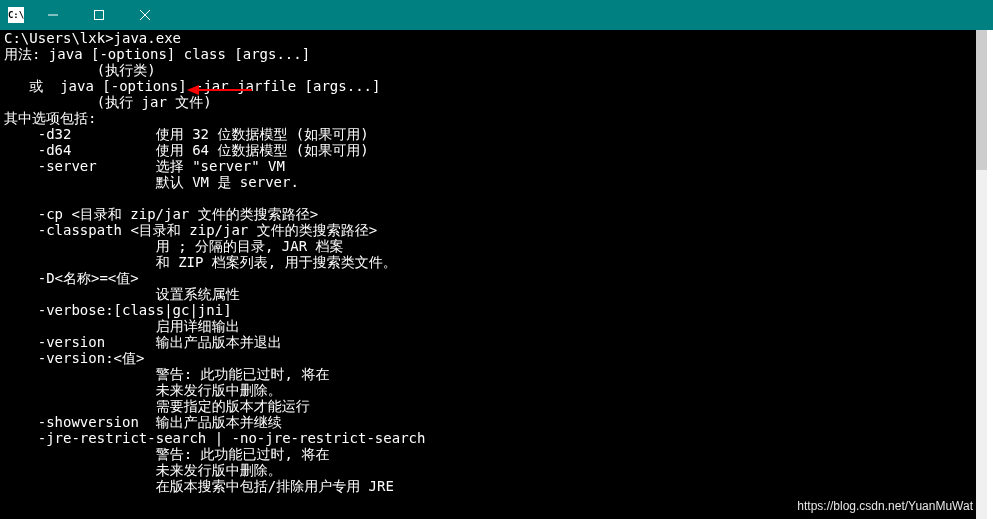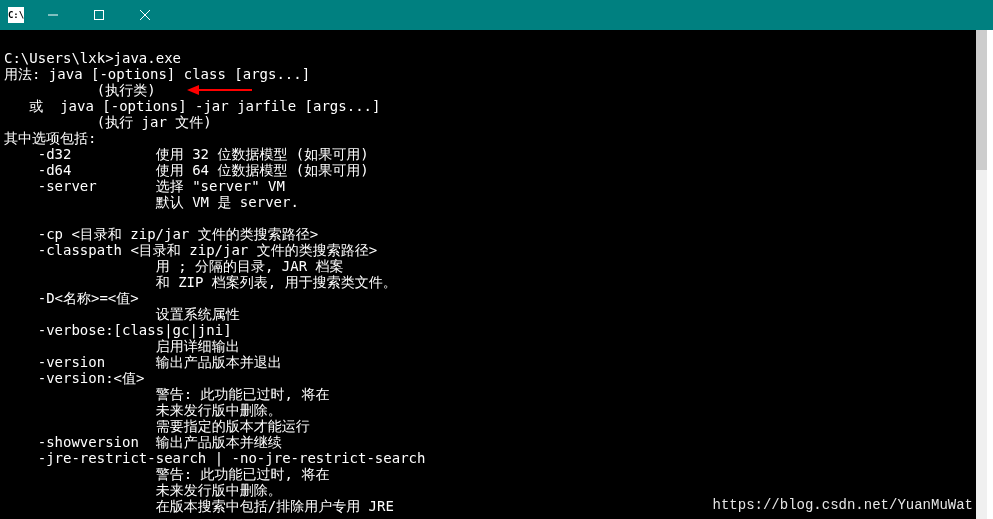--- a/index.html
+++ b/index.html
@@ -50,21 +50,21 @@
       background: #000000;
       position: relative;
     }
     .terminal {
       flex: 1;
       background: #000000;
       color: #ffffff;
       font-family: "NSimSun", "SimSun", "Consolas", monospace;
       font-size: 14px;
       line-height: 16px;
-      padding: 20px 4px;
+      padding: 0 4px;
       white-space: pre;
       overflow: hidden;
       position: relative;
     }
     .scrollbar {
       width: 17px;
       background: #f0f0f0;
       position: relative;
     }
     .scroll-thumb {
@@ -81,22 +81,22 @@
       left: 187px;
       width: 65px;
       height: 14px;
       pointer-events: none;
     }
     .watermark {
       position: absolute;
       bottom: 6px;
       right: 20px;
       color: #e6e6e6;
-      font-size: 14px;
-      font-family: Liberation Mono, monospace;
+      font-size: 12px;
+      font-family: Liberation Sans, sans-serif;
       text-shadow: 0 0 2px rgba(0,0,0,0.6);
     }
     .right-strip {
       position: absolute;
       right: 0;
       top: 30px;
       bottom: 0;
       width: 6px;
       background: #ffffff;
     }

